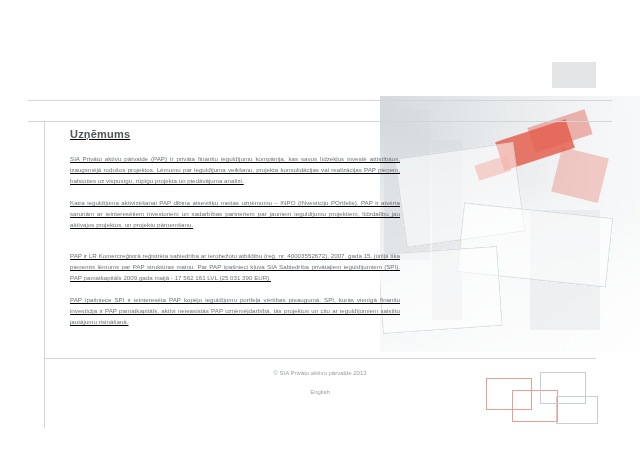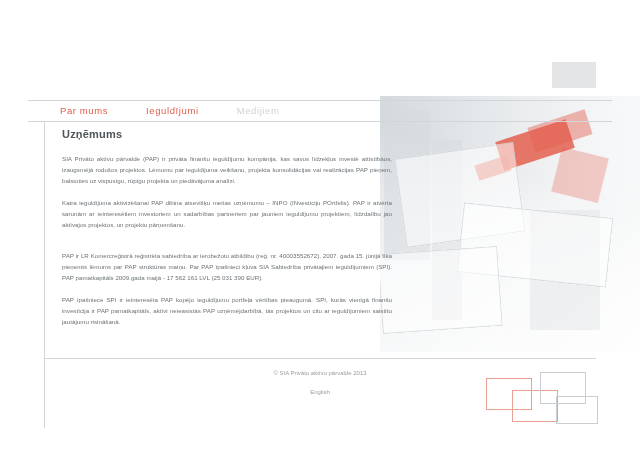--- a/index.html
+++ b/index.html
@@ -116,23 +116,24 @@
     font-size: 9.5px;
     color: #e0604c;
     letter-spacing: 0.6px;
     cursor: pointer;
   }
   .nav-item.n2 { color: #e0604c; }
   .nav-item.n3 { color: #cfd3d6; }
   
   .content {
     position: absolute;
-    left: 62px;
+    left: 70px;
     top: 128px;
     width: 330px;
+    text-decoration: underline;
   }
   .heading {
     font-size: 11px;
     font-weight: bold;
     color: #4f5559;
     margin: 0 0 13px 0;
     letter-spacing: 0.2px;
   }
   .para {
     font-size: 6.2px;
@@ -191,25 +192,20 @@
 
   <div class="header-block"></div>
 
 
   <div class="rule top"></div>
   <div class="rule under-nav"></div>
   <div class="vline"></div>
   <div class="rule footer"></div>
   <div class="vline2"></div>
 
-  <div class="nav">
-    <span class="nav-item n1">Par mums</span>
-    <span class="nav-item n2">Ieguldījumi</span>
-    <span class="nav-item n3">Medijiem</span>
-  </div>
 
   <div class="content">
     <h1 class="heading">Uzņēmums</h1>
     <p class="para">SIA Privāto aktīvu pārvalde  (PAP) ir privāta finanšu ieguldījumu kompānija, kas savus līdzekļus investē attīstībāos, izaugsmējā rodošos projektos. Lēmumu par ieguldījuma veikšanu, projekta konsolidācijas vai realizācijas PAP pieņem, balstoties uz vispusīgu, rūpīgu projekta un piedāvājuma analīzi.</p>
     <p class="para">Katra ieguldījuma aktivizēšanai PAP dibina atsevišķu meitas uzņēmumu – INPO (INvestīciju POrtfelis). PAP ir atvērta sarunām ar ieinteresētiem investoriem un sadarbības partneriem par jauniem ieguldījumu projektiem, līdzdalību jau aktīvajos projektos, un projektu pārņemšanu.</p>
     <div class="gap"></div>
     <p class="para">PAP ir LR Komercreģistrā reģistrēta sabiedrība ar ierobežotu atbildību (reģ. nr. 40003552672), 2007. gada 15. jūnijā tika pieņemts lēmums par PAP struktūras maiņu. Par PAP īpašnieci kļuva SIA Sabiedrība privātajiem ieguldījumiem (SPI). PAP pamatkapitāls 2009.gada maijā - 17 562 161 LVL (25 031 390 EUR).</p>
     <p class="para">PAP īpašniece SPI ir ieinteresēta PAP kopējo ieguldījumu portfeļa vērtības pieaugumā. SPI, kurās vienīgā finanšu investīcija ir PAP pamatkapitāls, aktīvi neieasistās PAP uzņēmējdarbībā, tās projektos un citu ar ieguldījumiem saistītu jautājumu risināšanā.</p>
   </div>
 

